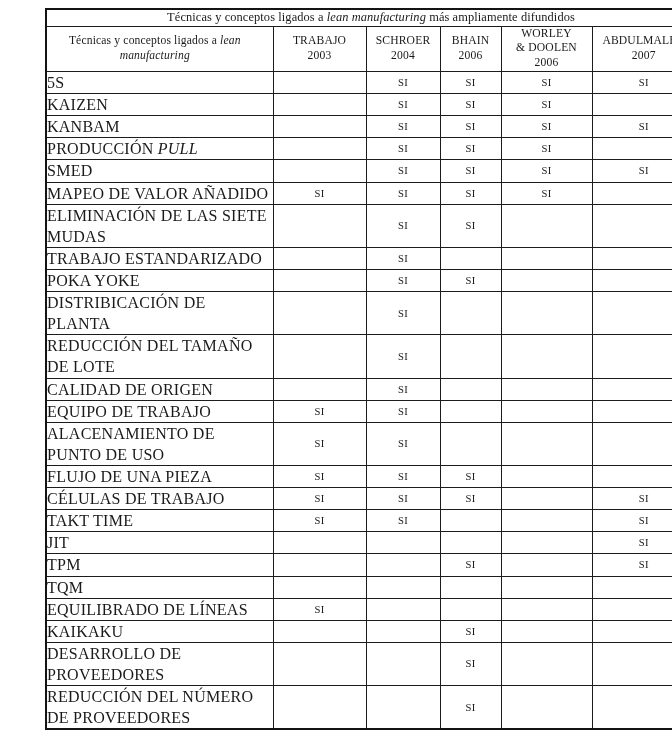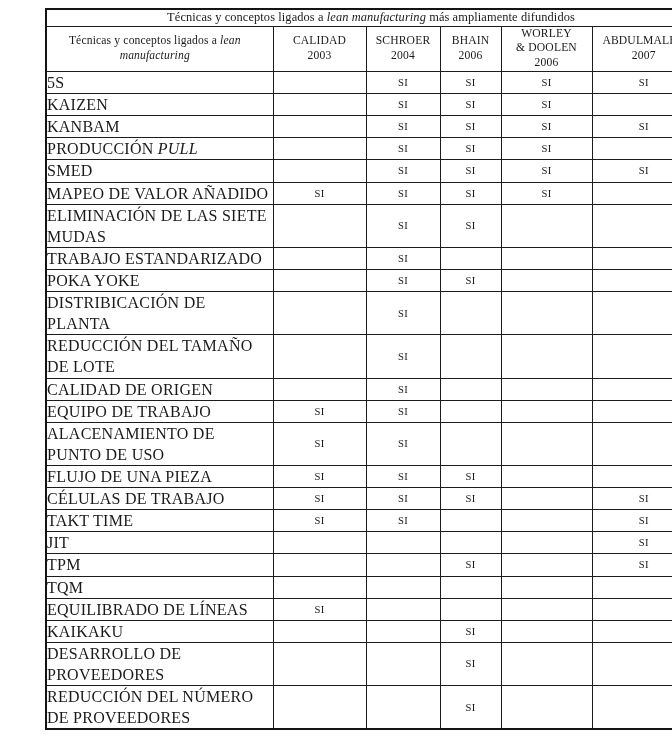--- a/index.html
+++ b/index.html
@@ -105,21 +105,21 @@
       <tr>
         <td class="title-cell" colspan="6">
           <span>Técnicas y conceptos ligados a </span><span class="ital">lean manufacturing</span><span> más ampliamente difundidos</span>
         </td>
       </tr>
       <tr>
         <td class="colhead first">
           <span>Técnicas y conceptos ligados a </span><span class="ital">lean manufacturing</span>
         </td>
         <td class="colhead">
-          <span>CALIDAD</span><br>
+          <span>TRABAJO</span><br>
           <span>2003</span>
         </td>
         <td class="colhead">
           <span>SCHROER</span><br>
           <span>2004</span>
         </td>
         <td class="colhead">
           <span>BHAIN</span><br>
           <span>2006</span>
         </td>

